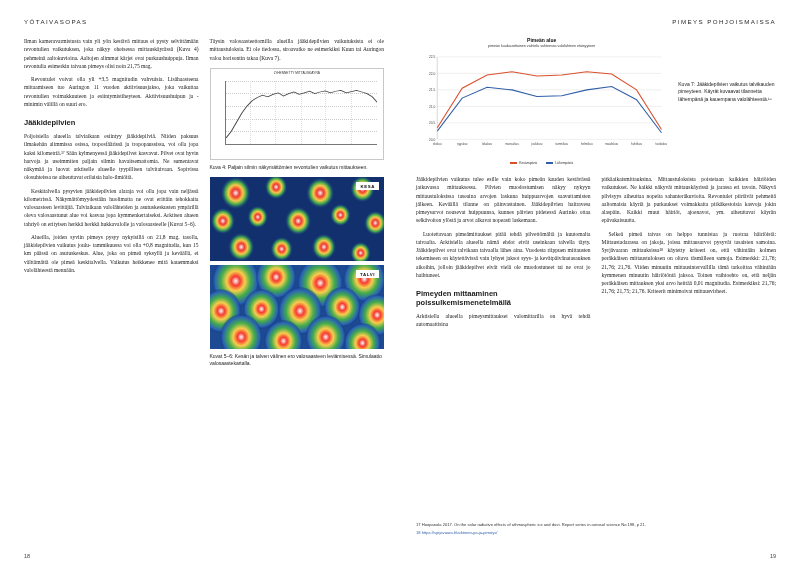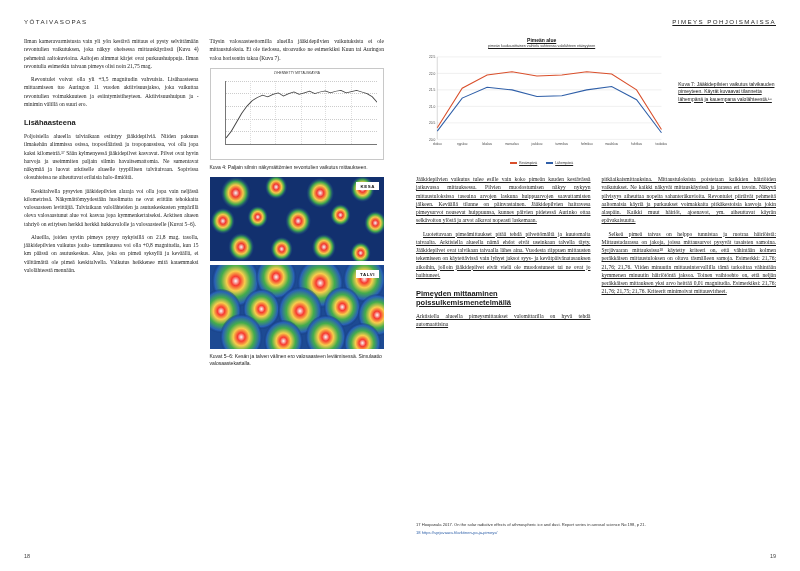--- a/index.html
+++ b/index.html
@@ -7,21 +7,21 @@
   body {
     width: 800px; height: 571px;
     background: #ffffff;
     font-family: "Liberation Serif", serif;
     color: #1a1a1a;
     overflow: hidden;
   }
   .spread { position: relative; width: 800px; height: 571px; display: flex; }
   .page { position: relative; height: 571px; background: #fff; }
   .page-left { width: 400px; padding: 18px 16px 22px 24px; }
-  .page-right { width: 400px; padding: 18px 24px 22px 16px; text-decoration: underline; }
+  .page-right { width: 400px; padding: 18px 24px 22px 16px; }
 
   .running-head {
     font-family: "Liberation Sans", sans-serif;
     font-size: 6.2px;
     letter-spacing: 1.4px;
     text-transform: uppercase;
     color: #2b2b2b;
     margin-bottom: 12px;
   }
   .running-head.right { text-align: right; }
@@ -144,21 +144,21 @@
 
   <div class="page page-left">
     <div class="running-head">YÖTAIVASOPAS</div>
 
     <div class="cols">
 
       <div class="col">
         <p class="body noind">Ilman kameravarmistusta vain yli yön kestävä mittaus ei pysty selvittämään revontulien vaikutuksen, joka näkyy oheisessa mittauskäyrässä (Kuva 4) pehmeinä aaltokuvioina. Aaltojen alimmat kärjet ovat purkaushuippuja. Ilman revontulia esimerkin taivaan pimeys olisi noin 21,75 mag.</p>
         <p class="body">Revontulet voivat olla yli +3,5 magnitudin vahvuisia. Lisähaasteena mittaamiseen tuo Auringon 11 vuoden aktiivisuusjakso, joka vaikuttaa revontulien voimakkuuteen ja esiintymistiheyteen. Aktiivisuushuipun ja -minimin välillä on suuri ero.</p>
 
-        <h2 class="sec">Lisähaasteena</h2>
+        <h2 class="sec">Jääkidepilvien</h2>
 
         <p class="body noind">Poljoisiella alueella talviaikaan esiintyy jääkidepilviä. Niiden paksuus ilmakehän alimmissa osissa, troposfäärissä ja tropopaussissa, voi olla jopa kaksi kilometriä.¹⁷ Sään kylmenyessä jääkidepilvet kasvavat. Pilvet ovat hyvin harvoja ja useimmiten paljain silmin havaitsemattomia. Ne sumentavat näkymää ja luovat arktiselle alueelle tyypillisen talvitaivaan. Sopivissa olosuhteissa ne aiheuttavat erilaisia halo-ilmiöitä.</p>
         <p class="body">Keskitalvella pysyvien jääkidepilvien alaraja voi olla jopa vain neljässä kilometrissä. Näkymättömyydestään huolimatta ne ovat erittäin tehokkaita valosaasteen levittäjiä. Talviaikaan valolähteiden ja asutuskeskusten ympärillä oleva valosaastunut alue voi kasvaa jopa kymmenkertaiseksi. Arktisen alueen tahriyö on erityisen herkkä herkkä hukkavalolle ja valosaasteelle (Kuvat 5–6).</p>
         <p class="body">Alueilla, joiden syviin pimeys pysyy nykyisillä on 21,8 mag. tasolla, jääkidepilvien vaikutus joulu- tammikuussa voi olla +0,8 magnitudia, kun 15 km päässä on asutuskeskus. Alue, joka on pimeä syksyllä ja keväällä, ei välttämättä ole pimeä keskitalvella. Vaikutus heikkenee mitä kauemmaksi valolähteestä mennään.</p>
       </div>
 
       <div class="col">
         <p class="body noind">Täysin valosaasteettomilla alueilla jääkidepilvien vaikutuksista ei ole mittaustuloksia. Ei ole tiedossa, siroavatko ne esimerkiksi Kuun tai Auringon valoa horisontin takaa (Kuva 7).</p>
 
         <div class="figbox">

